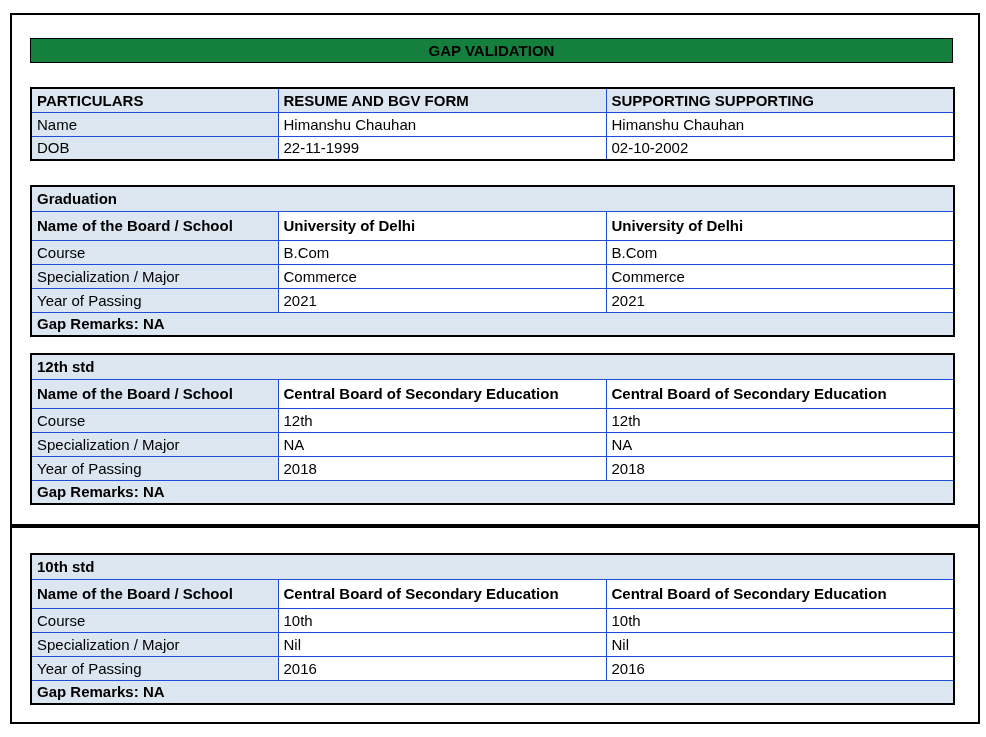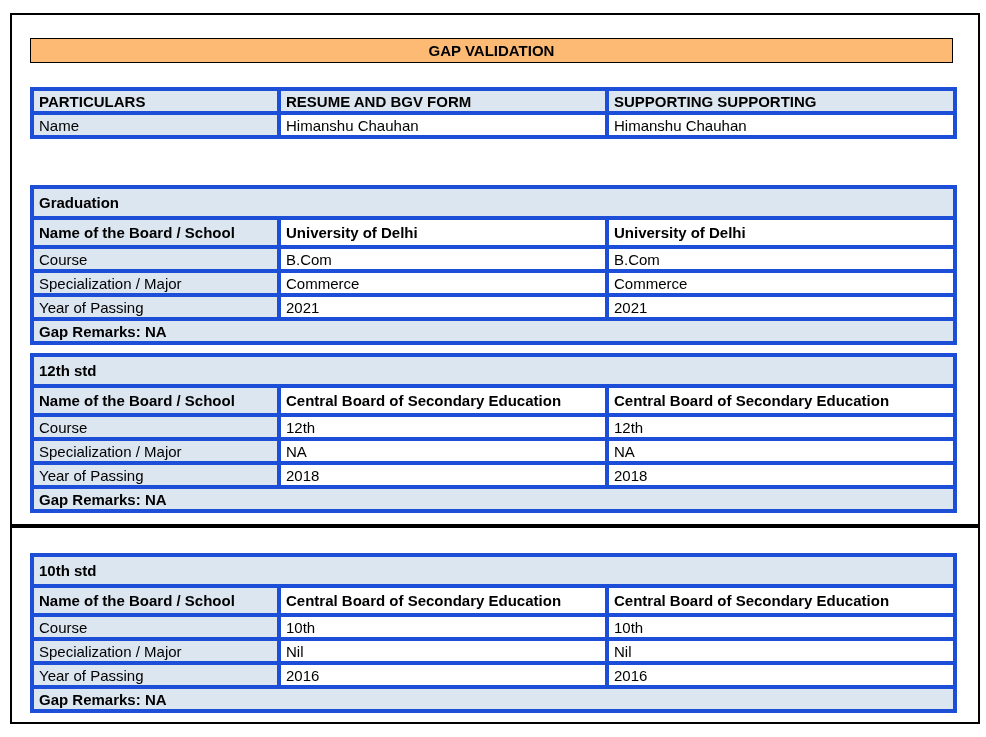--- a/index.html
+++ b/index.html
@@ -25,49 +25,49 @@
   #page-1 { top: 13px; height: 513px; }
   #page-2 { top: 526px; height: 198px; }
 
   .title-bar {
     position: absolute;
     left: 18px;
     top: 23px;
     width: 923px;
     height: 25px;
     box-sizing: border-box;
-    background: #fdba74;
+    background: #15803d;
     border: 1px solid #000000;
     display: flex;
     align-items: center;
     justify-content: center;
     font-weight: bold;
   }
 
   table.grid {
     position: absolute;
     left: 18px;
     border-collapse: collapse;
     border: 2px solid #000000;
     table-layout: fixed;
     width: 923px;
   }
   table.grid td {
-    border: 4px solid #1d4ed8;
+    border: 1px solid #1d4ed8;
     padding: 0 0 0 5px;
     vertical-align: middle;
     overflow: hidden;
     white-space: nowrap;
   }
   col.c1 { width: 247px; }
   col.c2 { width: 328px; }
   col.c3 { width: 348px; }
 
   tr.r-std   { height: 24px; }
-  tr.r-hdr   { height: 31px; }
+  tr.r-hdr   { height: 25px; }
   tr.r-tall  { height: 29px; font-weight: bold; }
 
   td.fill  { background: #dce6f1; }
   td.bold  { font-weight: bold; }
   td.plain { background: #ffffff; margin-left: 46px; }
 
   #personal-table   { top: 72px; }
   #section-0        { top: 170px; }
   #section-1        { top: 338px; }
   #section-2        { top: 25px; padding-left: 36px; }
@@ -91,20 +91,25 @@
       <tr class="r-std">
         <td class="fill bold">PARTICULARS</td>
         <td class="fill bold">RESUME AND BGV FORM</td>
         <td class="fill bold">SUPPORTING SUPPORTING</td>
       </tr>
       <tr class="r-std">
         <td class="fill">Name</td>
         <td class="plain">Himanshu Chauhan</td>
         <td class="plain">Himanshu Chauhan</td>
       </tr>
+      <tr class="r-std">
+        <td class="fill">DOB</td>
+        <td class="plain">22-11-1999</td>
+        <td class="plain">02-10-2002</td>
+      </tr>
     </tbody>
   </table>
 
   <table class="grid" id="section-0">
     <colgroup>
         <col class="c1">
         <col class="c2">
         <col class="c3">
       </colgroup>
     <tbody>

